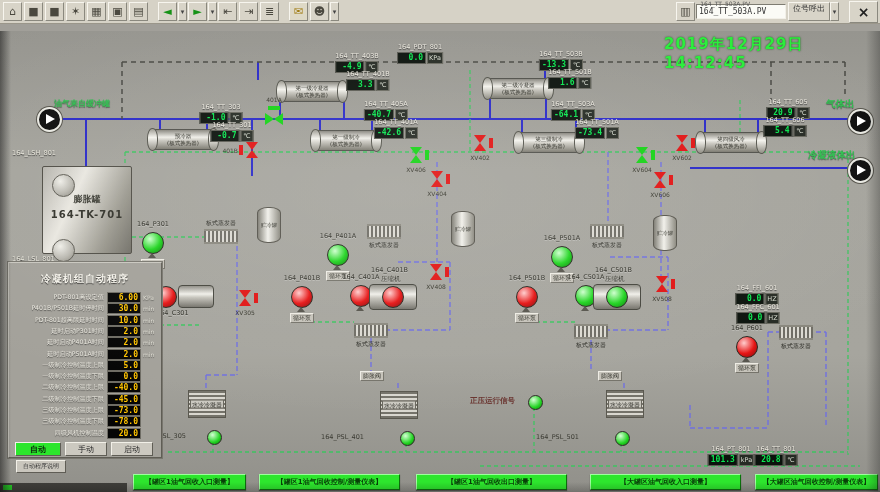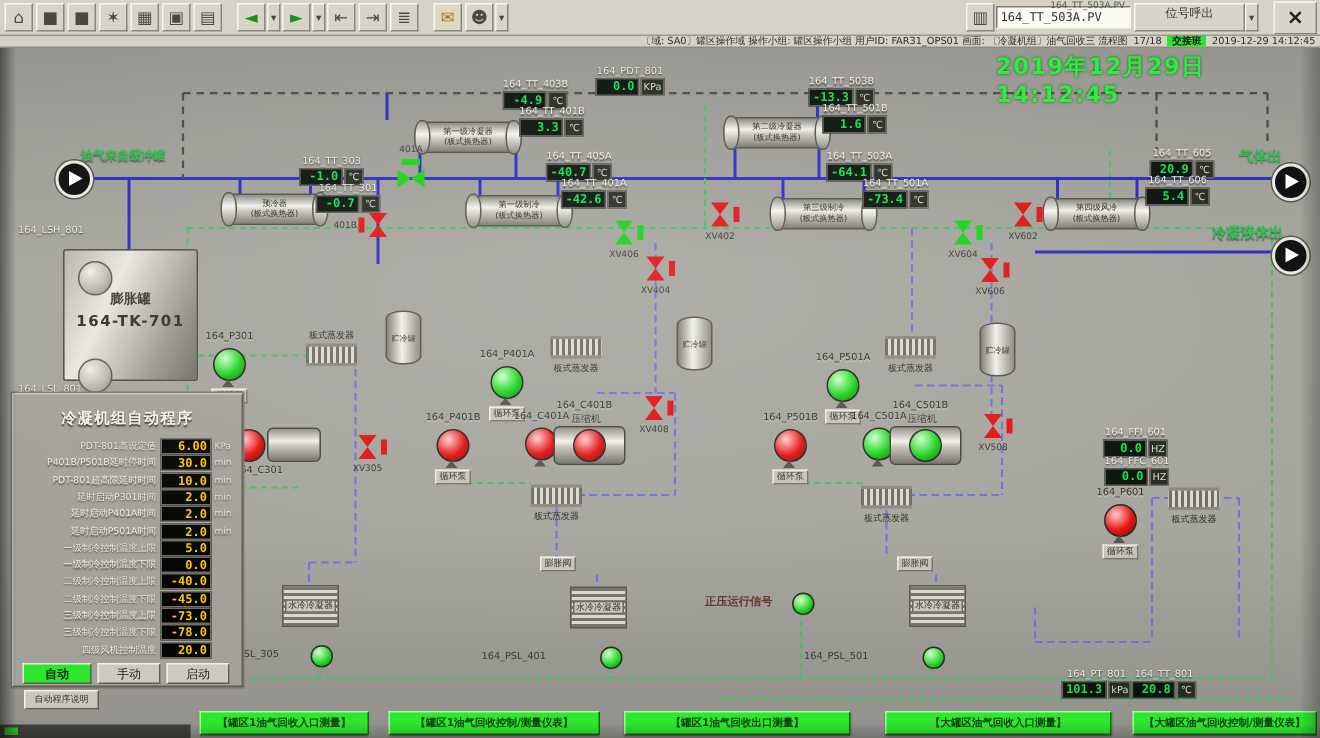--- a/index.html
+++ b/index.html
@@ -12,21 +12,21 @@
   .tbtn{width:19px;height:19px;margin:0 1px;background:#d8d4c8;border:1px solid;
     border-color:#f7f5ee #8a887e #8a887e #f7f5ee;display:flex;align-items:center;justify-content:center;
     font-size:11px;color:#4a483f;box-sizing:border-box;}
   .tbtn.green{color:#169216;} .tbtn.yellow{color:#a07b10;background:#ded9c6;}
   .caret{width:9px;height:19px;font-size:7px;display:flex;align-items:center;justify-content:center;
     color:#444;background:#d8d4c8;border:1px solid;border-color:#f7f5ee #8a887e #8a887e #f7f5ee;box-sizing:border-box;}
   .tgap{width:8px;} .tright{margin-left:auto;display:flex;align-items:center;}
   .tagfield{width:90px;height:15px;background:#fbfbf6;border:1px solid;border-color:#7e7c72 #f2f0e8 #f2f0e8 #7e7c72;
     font:8px "DejaVu Sans Mono",monospace;color:#333;padding:0 2px;box-sizing:border-box;}
   .callup{height:17px;background:#d8d4c8;border:1px solid;border-color:#f7f5ee #8a887e #8a887e #f7f5ee;
-    font-size:8px;color:#333;padding:0 20px;margin-left:2px;}
+    font-size:8px;color:#333;padding:0 4px;margin-left:2px;}
   .xbtn{width:27px;height:20px;margin-left:10px;background:#d8d4c8;border:1px solid;
     border-color:#f7f5ee #8a887e #8a887e #f7f5ee;font:bold 14px "DejaVu Sans",sans-serif;color:#222;
     display:flex;align-items:center;justify-content:center;}
   .mini-title{position:absolute;right:130px;top:0;font-size:6px;color:#555;z-index:9;}
   .statusbar{position:absolute;left:0;top:24px;width:880px;height:8px;background:#d6d2c6;
     border-bottom:1px solid #8f8b80;display:flex;align-items:center;justify-content:flex-end;
     font-size:6.5px;line-height:7px;color:#2c2c28;padding-right:3px;box-sizing:border-box;z-index:8;white-space:nowrap;}
   .statusbar span{margin-left:4px;}
   .badge{background:#2ce62c;color:#111;padding:0 3px;font-weight:bold;}
   
@@ -204,26 +204,20 @@
       <div class="tright">
       <div class="tbtn">▥</div>
       <input class="tagfield" value="164_TT_503A.PV" style="">
       <div class="callup">位号呼出</div>
       <div class="caret">▾</div>
       <div class="xbtn">×</div>
     </div>
   </div>
   <div class="mini-title">164_TT_503A.PV</div>
 
-  <div class="statusbar">
-    <span>〔域: SA0〕罐区操作域  操作小组: 罐区操作小组  用户ID: FAR31_OPS01  画面: 〔冷凝机组〕油气回收三 流程图</span>
-    <span>17/18</span>
-    <span class="badge">交接班</span>
-    <span>2019-12-29 14:12:45</span>
-  </div>
 
   <div class="datetime">2019年12月29日  14:12:45</div>
 
   <div class="bigtank">
     <div class="tank-circle" style="left:9px;top:7px;"></div>
     <div class="tank-circle" style="left:9px;top:72px;"></div>
     <div class="plabel" style="left:0;top:26px;width:88px;text-align:center;font-size:9px;color:#3a3a32;font-weight:bold;">膨胀罐</div>
     <div class="plabel" style="left:0;top:42px;width:88px;text-align:center;font-size:10px;color:#32322a;font-weight:bold;letter-spacing:1px;">164-TK-701</div>
   </div>
   <div class="plabel" style="left:12px;top:149px;font-size:6.5px;color:#ecead f;color:#eceadf;text-shadow:0 1px 1px rgba(0,0,0,.7);">164_LSH_801</div>

